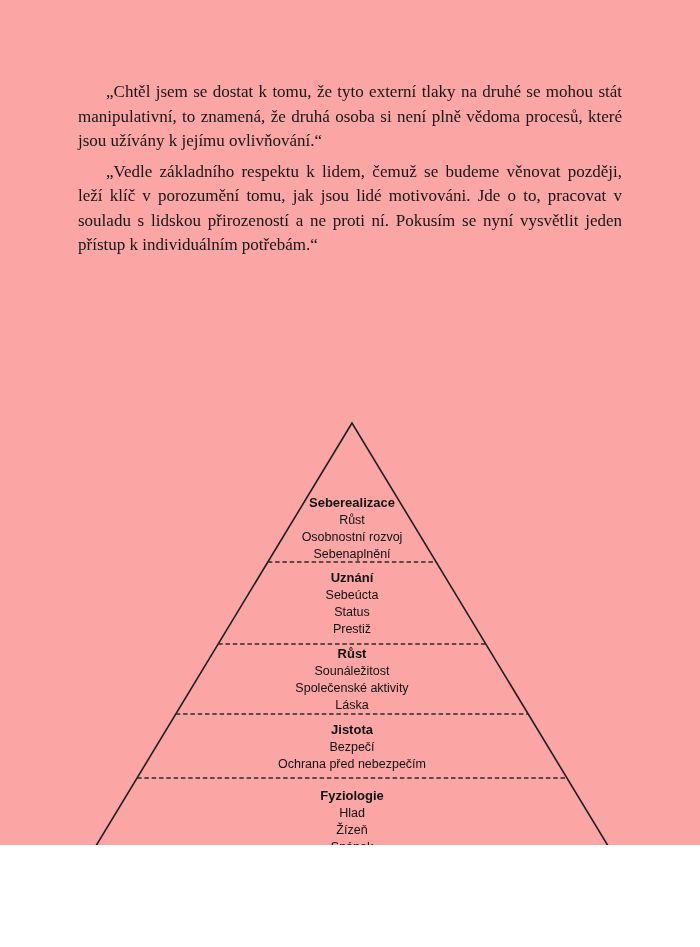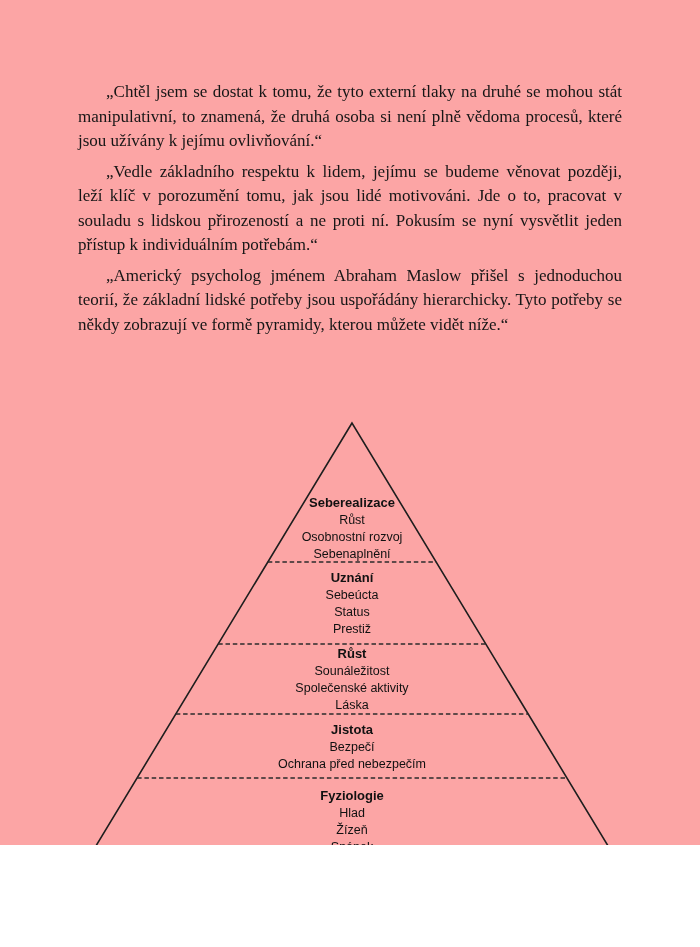--- a/index.html
+++ b/index.html
@@ -70,22 +70,21 @@
     color: #161616;
   }
 </style>
 </head>
 <body>
 
 <div class="page">
 
   <div class="text-block" id="paragraphs">
       <p class="para">„Chtěl jsem se dostat k tomu, že tyto externí tlaky na druhé se mohou stát manipulativní, to znamená, že druhá osoba si není plně vědoma procesů, které jsou užívány k jejímu ovlivňování.“</p>
-      <p class="para">„Vedle základního respektu k lidem, jejímu se budeme věnovat později, leží klíč v porozumění tomu, jak jsou lidé motivováni. Jde o to, pracovat v souladu s lidskou přirozeností a ne proti ní. Pokusím se nyní vysvětlit jeden přístup k individuálním potřebám.“</p>
-      <p class="para">„Americký psycholog jménem Abraham Maslow přišel s jednoduchou teorií, že základní lidské potřeby jsou uspořádány hierarchicky. Tyto potřeby se někdy zobrazují ve formě pyramidy, kterou můžete vidět níže.“</p>
+      <p class="para">„Vedle základního respektu k lidem, čemuž se budeme věnovat později, leží klíč v porozumění tomu, jak jsou lidé motivováni. Jde o to, pracovat v souladu s lidskou přirozeností a ne proti ní. Pokusím se nyní vysvětlit jeden přístup k individuálním potřebám.“</p>
     </div>
 
   <svg id="pyramid" width="700" height="470" viewBox="0 0 700 470" xmlns="http://www.w3.org/2000/svg">
       <path d="M 352 11 L 85 452 L 619 452 Z" class="pyr-outline"></path>
       <line x1="267.8" y1="150" x2="436.2" y2="150" class="pyr-sep"></line>
       <line x1="218.2" y1="232" x2="485.8" y2="232" class="pyr-sep"></line>
       <line x1="175.8" y1="302" x2="528.2" y2="302" class="pyr-sep"></line>
       <line x1="137.1" y1="366" x2="566.9" y2="366" class="pyr-sep"></line>
       <text x="352" y="95.0" class="pyr-title">Seberealizace</text>
       <text x="352" y="112.0" class="pyr-item">Růst</text>

